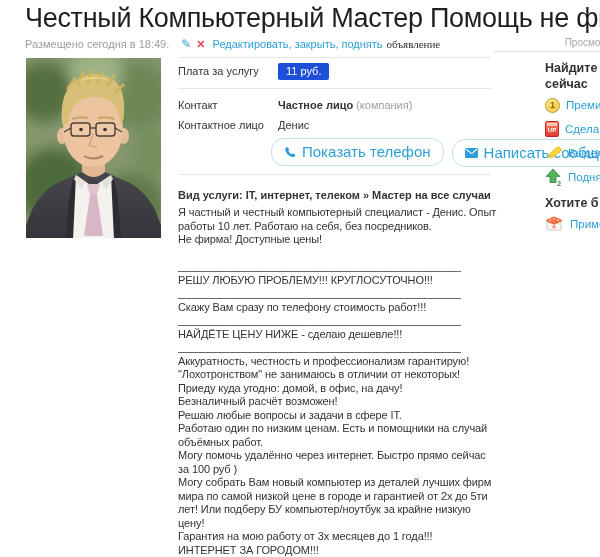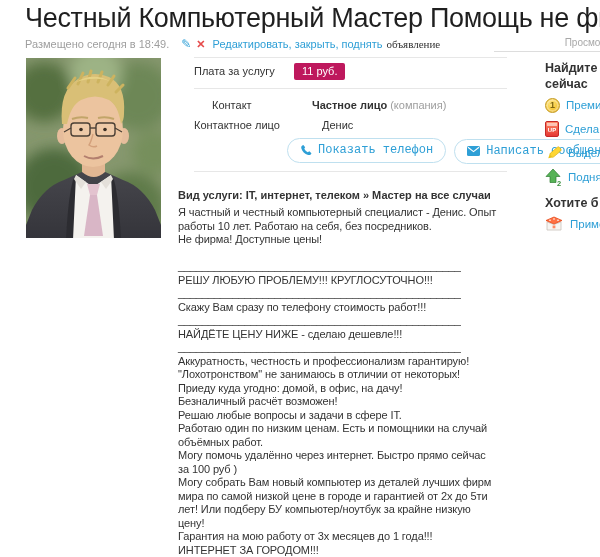--- a/index.html
+++ b/index.html
@@ -26,39 +26,39 @@
     position:absolute; left:520px; top:37px; width:104px;
     text-align:right; font-size:10px; color:#a8a8a8;
   }
   .views-underline {
     position:absolute; left:494px; top:51px; width:106px; height:0;
     border-top:1px solid #ddd;
   }
   
   .photo { position:absolute; left:26px; top:58px; width:135px; height:180px; cursor:pointer; }
   
-  .details { position:absolute; left:194px; top:57px; width:313px; font-size:11px; }
+  .details { position:absolute; left:178px; top:57px; width:313px; font-size:11px; }
   .hr { border-top:1px solid #e7e7e7; height:0; }
   .drow { display:flex; align-items:flex-start; }
   .drow .lbl { flex:0 0 100px; color:#333; }
   .row-price { padding:7px 0 8px; }
   .badge-price {
-    display:inline-block; background:#be185d; color:#fff;
+    display:inline-block; background:#1d4ed8; color:#fff;
     padding:2px 8px 3px; border-radius:2px; font-size:11px; margin-top:-2px;
   }
-  .row-contact { padding:10px 0 3px;margin-left:18px; }
-  .row-person { padding:5px 0 0;gap:28px; }
+  .row-contact { padding:10px 0 3px; }
+  .row-person { padding:5px 0 0; }
   .bold { font-weight:bold; }
   .gray { color:#9e9e9e; font-weight:normal;text-align:right; }
   .row-buttons { padding:7px 0 7px 93px; white-space:nowrap; }
   .pill-btn {
     display:inline-flex; align-items:center; gap:6px;
     border:1px solid #bfe0ef; background:#fff; color:#2e9fd6;
-    font-size:12px; padding:4px 12px 5px; border-radius:13px; cursor:pointer;
-    font-family:Liberation Mono, monospace;
+    font-size:15px; padding:4px 12px 5px; border-radius:13px; cursor:pointer;
+    font-family:Liberation Sans, sans-serif;
   }
   .pill-btn + .pill-btn { margin-left:8px; }
   .row-city { padding:7px 0 10px; }
   .link { color:#2e9fd6; text-decoration:none; cursor:pointer; }
   
   .category-line { position:absolute; left:178px; top:189px; width:330px; font-size:11px; color:#333;font-weight:bold; }
   .description {
     position:absolute; left:178px; top:206px; width:320px;
     font-size:11px; line-height:13.5px; color:#333;
     white-space:pre-line; letter-spacing:-0.1px;

